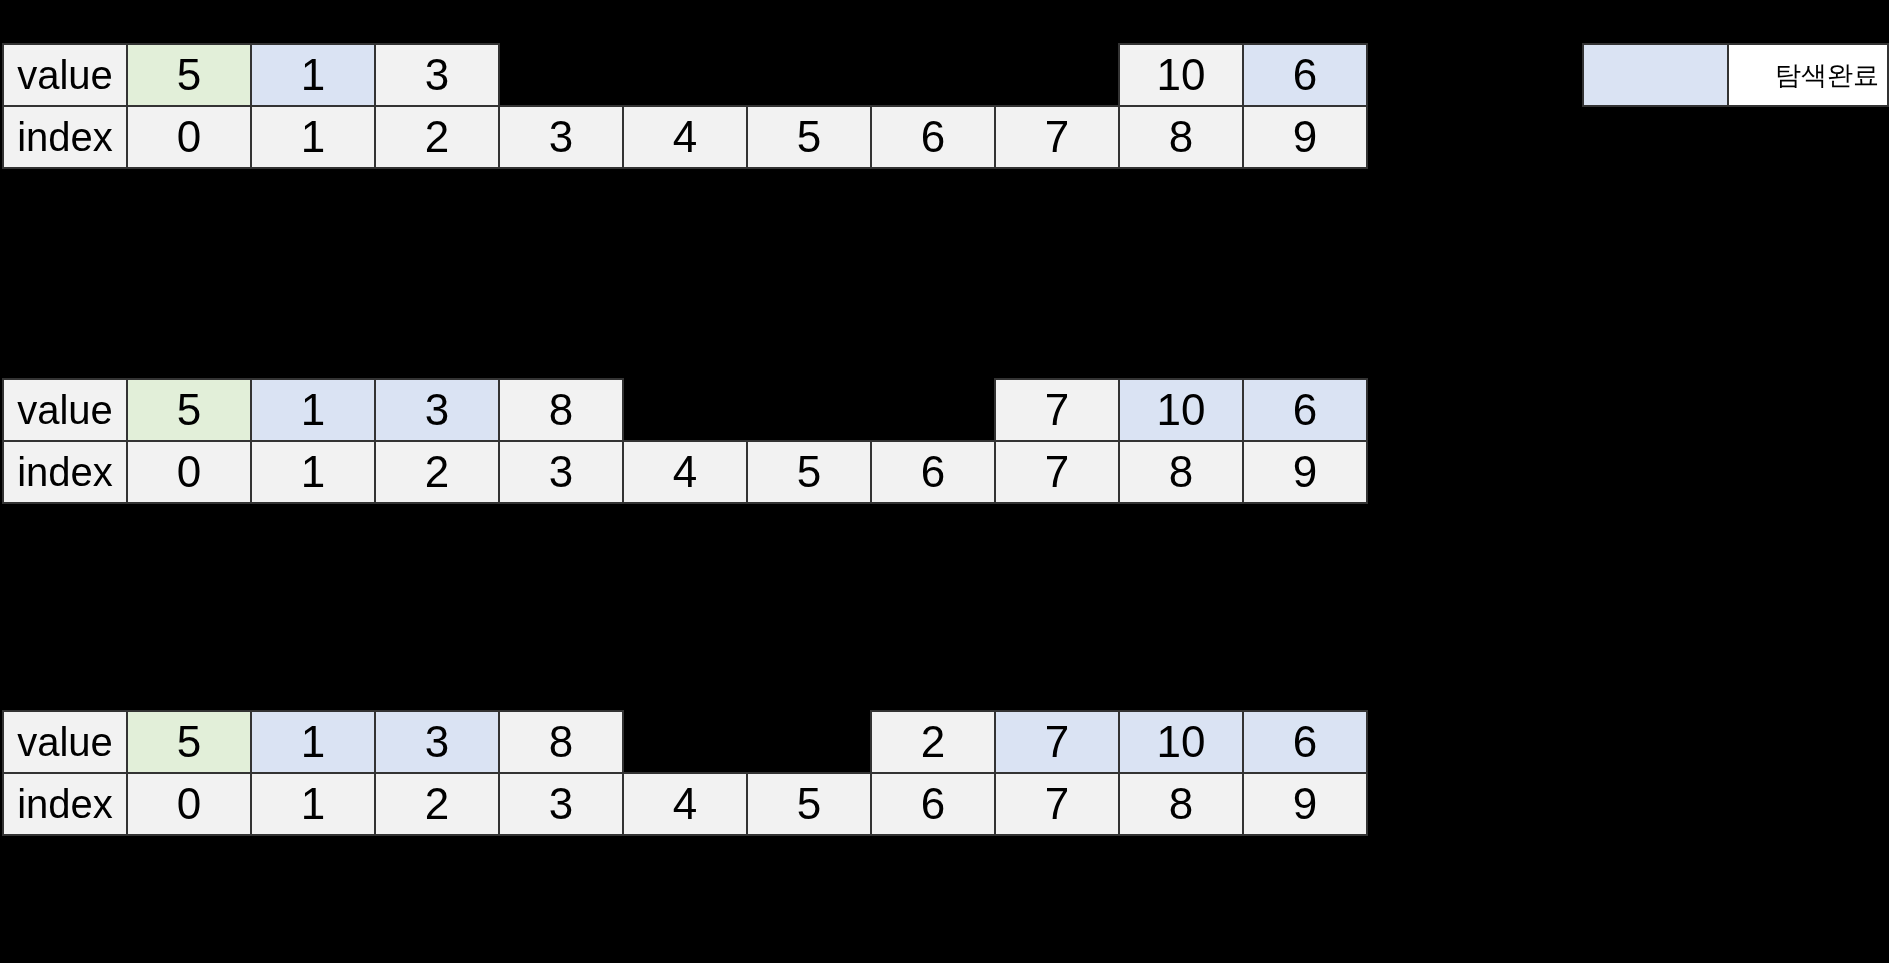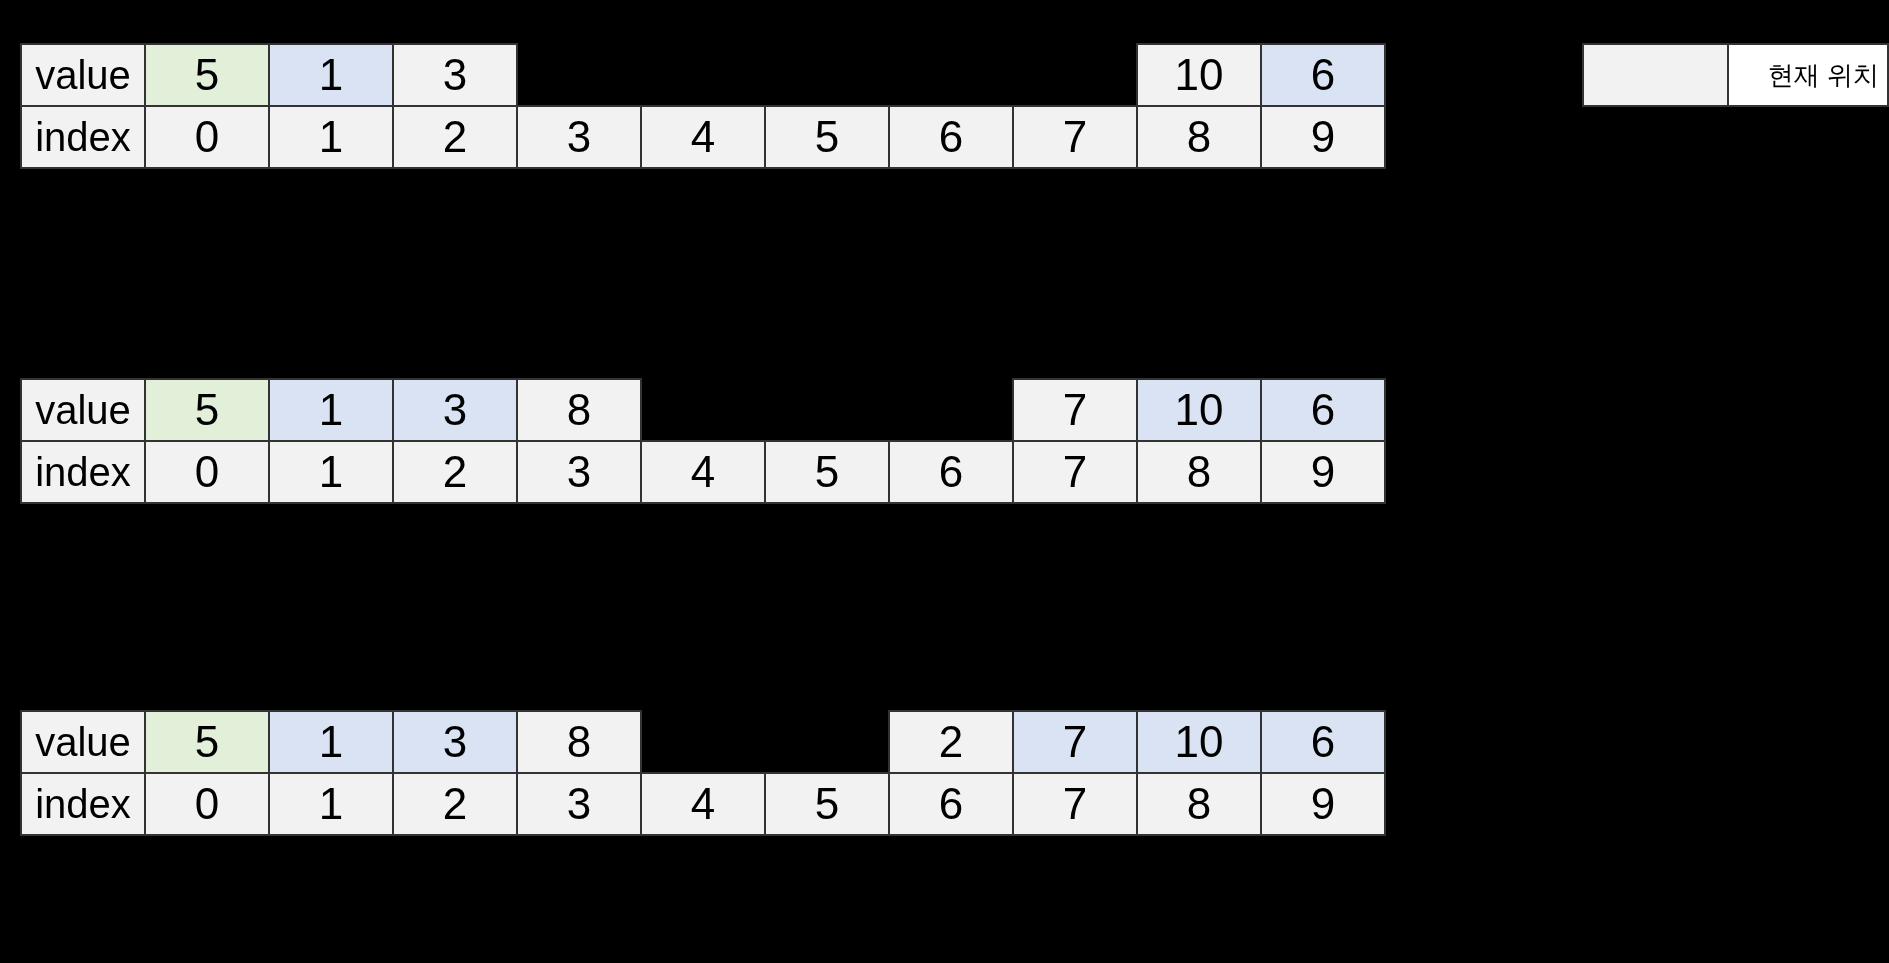--- a/index.html
+++ b/index.html
@@ -9,21 +9,21 @@
   }
   html,body{margin:0;padding:0;}
   body{
     width:1889px;height:963px;position:relative;overflow:hidden;
     background:var(--bg);
     font-family:"Liberation Sans","DejaVu Sans",sans-serif;
     color:var(--text);
   }
   table.arr{
     border-collapse:collapse;table-layout:fixed;
-    position:absolute;left:20px;
+    position:absolute;left:2px;
   }
   table.arr td{
     width:122px;height:60px;padding:0;
     text-align:center;vertical-align:middle;
     border:2px solid var(--border);
     font-size:44px;line-height:60px;
     background:var(--current);
   }
   table.arr td.rowlbl{font-size:40px;background:var(--header);}
   table.arr td.state-pivot{background:var(--pivot);}
@@ -141,18 +141,18 @@
           <td class="idx">7</td>
           <td class="idx">8</td>
           <td class="idx">9</td>
         </tr>
       </tbody>
     </table>
   </div>
 
 <table class="legend">
   <tbody>
-  <tr>
-    <td class="swatch state-current"></td>
-    <td class="llabel">현재 위치</td>
+      <tr>
+    <td class="swatch state-searched"></td>
+    <td class="llabel">탐색완료</td>
   </tr>
 </tbody>
   </table>
 
 </body></html>

